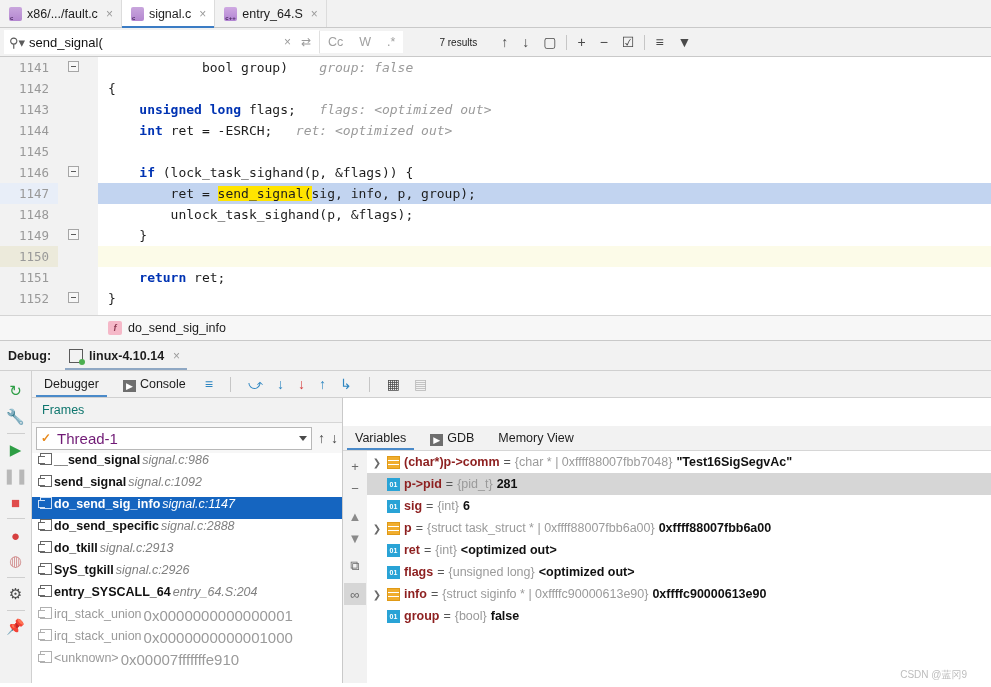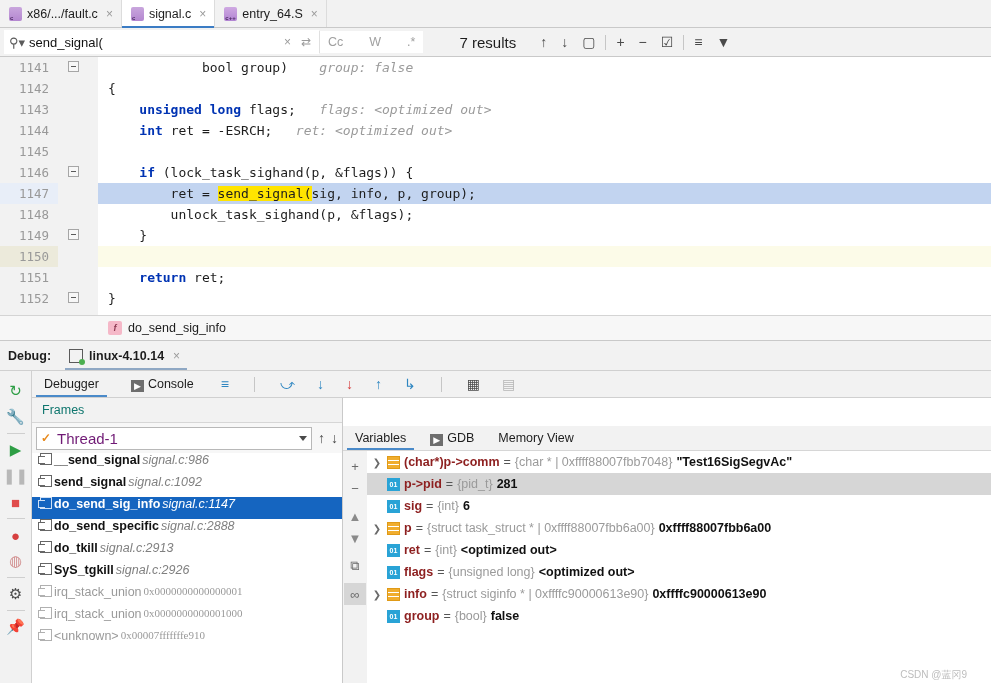--- a/index.html
+++ b/index.html
@@ -48,24 +48,24 @@
     display: flex; align-items: center;
   }
   .findfield {
     width: 305px; height: 22px; margin-left: 4px; background: #ffffff;
     border: 1px solid #ffffff; display: flex; align-items: center;
     padding: 0 4px; gap: 4px;
   }
   .findfield .q { font-size: 13px; color: #5b5b5b; }
   .findtext { flex: 1; font-size: 13px; color: #111; }
   .fb-ico { color: #9b9b9b; font-size: 12px; padding: 0 3px; }
-  .matchopts { display: flex; align-items: center; gap: 26px; padding: 0 8px;
+  .matchopts { display: flex; align-items: center; gap: 16px; padding: 0 8px;
                background: #ffffff; height: 22px; border-left: 1px solid #e0e0e0;}
   .matchopts span { color: #a0a0a0; font-size: 12.5px; }
-  .results { margin-left: 36px; font-size: 15px; color: #1d1d1d; }
+  .results { margin-left: 36px; font-size: 10px; color: #1d1d1d; }
   .tb-group { display: flex; align-items: center; gap: 14px; margin-left: 24px; }
   .tb-ico { color: #4a4a4a; font-size: 14px; line-height: 1; }
   .vsep { width: 1px; height: 15px; background: #c6c6c6; margin: 0 10px; }
 
   
   .editor { position: relative; height: 258px; background: #ffffff; overflow: hidden; }
   .code-line { position: relative; height: 21px; display: flex; align-items: center;
                font-family: "DejaVu Sans Mono", monospace; font-size: 13px; }
   .gutter { width: 58px; min-width: 58px; height: 21px; background: #f2f2f2;
             color: #999999; text-align: right; padding-right: 9px; box-sizing: border-box;
@@ -115,21 +115,21 @@
   .debugbody { display: flex; height: 312px; }
   .leftrail { width: 31px; background: #f2f2f2; border-right: 1px solid #d0d0d0;
               display: flex; flex-direction: column; align-items: center;
               padding-top: 7px; gap: 0px; }
   .rail-ico { width: 26px; height: 26px; display: flex; align-items: center;
               justify-content: center; font-size: 15px; color: #4a4a4a; }
   .rail-sep { width: 18px; height: 1px; background: #cfcfcf; margin: 3px 0; }
 
   .panelcol { flex: 1; display: flex; flex-direction: column; }
   .dbgtabs { height: 26px; background: #f2f2f2; display: flex; align-items: center;
-             gap: 8px; border-bottom: 1px solid #d0d0d0; }
+             gap: 0; border-bottom: 1px solid #d0d0d0; }
   .dtab { padding: 0 12px; height: 25px; line-height: 25px; font-size: 12.5px;
           position: relative; color: #1d1d1d; }
   .dtab.sel::after { content: ""; position: absolute; left: 4px; right: 4px; bottom: 0;
                      height: 2px; background: #4a8ac9; }
   .conicon { display: inline-block; width: 13px; height: 12px; background: #6e6e6e;
              color: #fff; font-size: 9px; text-align: center; line-height: 12px;
              margin-right: 4px; vertical-align: -1px; }
   .dbar-ico { color: #4a4a4a; font-size: 14px; margin: 0 7px; }
 
   .splitrow { flex: 1; display: flex; }
@@ -155,21 +155,21 @@
   .frm-ico::before { content: ""; position: absolute; left: -3px; top: 2px;
                      width: 7px; height: 8px; border: 1.3px solid #666;
                      border-right: none; box-sizing: border-box; background: #fff; }
   .frame.sel .frm-ico { border-color: #cfe0f5; }
   .frame.sel .frm-ico::before { border-color: #cfe0f5; background: #1565c0; }
   .fname { font-weight: bold; color: #111; }
   .floc { font-style: italic; color: #808080; }
   .frame.sel .fname, .frame.sel .floc { color: #ffffff; }
   .frame.dim .fname { font-weight: normal; color: #9a9a9a; }
   .frame.dim .floc { font-style: normal; color: #9a9a9a;
-                     font-family: Liberation Serif, serif; font-size: 11px; }
+                     font-family: Liberation Sans, sans-serif; font-size: 15px; }
   .frame.dim .frm-ico { border-color: #b0b0b0; }
   .frame.dim .frm-ico::before { border-color: #b0b0b0; }
 
   .varspane { flex: 1; display: flex; flex-direction: column; }
   .vartabs { height: 24px; background: #f2f2f2; border-bottom: 1px solid #d6d6d6;
              display: flex; align-items: center; margin-top: 28px; }
   .vtab { padding: 0 12px; height: 23px; line-height: 23px; font-size: 12.5px;
           position: relative; }
   .vtab.sel::after { content: ""; position: absolute; left: 4px; right: 4px; bottom: 0;
                      height: 2px; background: #4a8ac9; }
@@ -416,20 +416,25 @@
               <div class="frame">
                 <span class="frm-ico"></span>
                 <span class="fname">do_tkill</span>
                 <span class="floc">signal.c:2913</span>
               </div>
               <div class="frame">
                 <span class="frm-ico"></span>
                 <span class="fname">SyS_tgkill</span>
                 <span class="floc">signal.c:2926</span>
               </div>
+              <div class="frame">
+                <span class="frm-ico"></span>
+                <span class="fname">entry_SYSCALL_64</span>
+                <span class="floc">entry_64.S:204</span>
+              </div>
               <div class="frame dim">
                 <span class="frm-ico"></span>
                 <span class="fname">irq_stack_union</span>
                 <span class="floc">0x0000000000000001</span>
               </div>
               <div class="frame dim">
                 <span class="frm-ico"></span>
                 <span class="fname">irq_stack_union</span>
                 <span class="floc">0x0000000000001000</span>
               </div>

